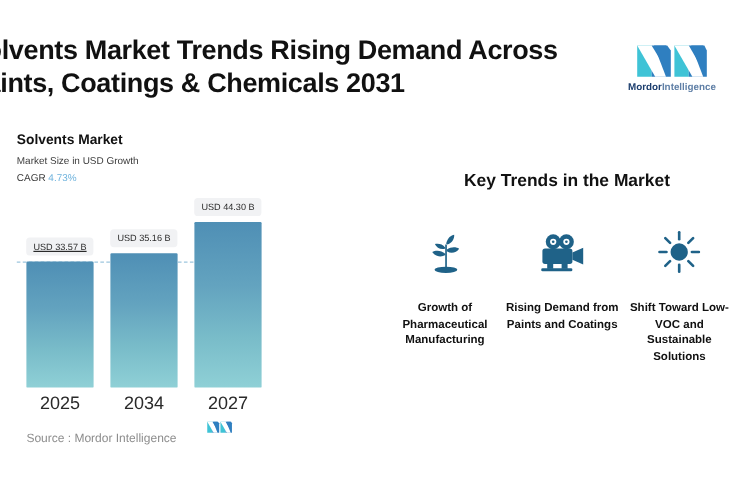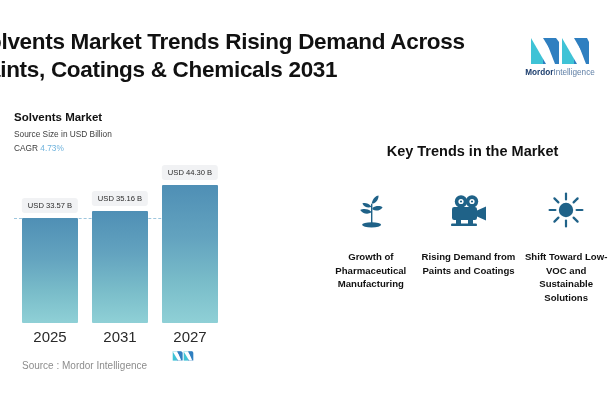--- a/index.html
+++ b/index.html
@@ -51,21 +51,21 @@
     display: block;
   }
   .logo-word {
     margin-top: 2px;
     text-align: center;
     font-size: 8.2px;
     font-weight: 700;
     color: #1b3d6d;
     white-space: nowrap;
   }
-  .logo-word .light { font-weight: 400; color: #5f7fa6; }
+  .logo-word .light { font-weight: 700; color: #5f7fa6; }
 
   
   .chart-head {
     position: absolute;
     left: 14px;
     top: 110px;
     width: 220px;
   }
   .chart-title {
     font-size: 11.5px;
@@ -121,21 +121,21 @@
     transform: translateX(-50%);
     background: #f1f2f4;
     border-radius: 3px;
     padding: 3px 6px 3px 6px;
     font-size: 7.6px;
     font-weight: 500;
     color: #2a2a2a;
     white-space: nowrap;
     line-height: 9px;
   }
-  .vlabel.v1 { left: 50px;  top: 38px; }
+  .vlabel.v1 { left: 50px;  top: 38px; text-decoration: underline; }
   .vlabel.v2 { left: 120px; top: 31px; }
   .vlabel.v3 { left: 190px; top: 5px; }
 
   .xtick {
     position: absolute;
     bottom: 15px;
     width: 56px;
     text-align: center;
     font-size: 15px;
     font-weight: 400;
@@ -226,40 +226,40 @@
       <polygon points="33,2 45,2 60,28 48,28" fill="#ffffff"></polygon>
       <polygon points="47,2 58,2 60,6 60,28 57,28" fill="#2f7fc0"></polygon>
     </svg>
     <div class="logo-word">
       <span>Mordor</span><span class="light">Intelligence</span>
     </div>
   </div>
 
   <div class="chart-head">
     <div class="chart-title">Solvents Market</div>
-    <div class="chart-sub">Source Size in USD Billion</div>
+    <div class="chart-sub">Market Size in USD Growth</div>
     <div class="chart-cagr">
       <span>CAGR</span>
       <span class="val">4.73%</span>
     </div>
   </div>
 
   <div class="plot">
     <div class="dash-line"></div>
 
     <div class="bar b1"></div>
     <div class="bar b2"></div>
     <div class="bar b3"></div>
 
     <div class="vlabel v1">USD 33.57 B</div>
     <div class="vlabel v2">USD 35.16 B</div>
     <div class="vlabel v3">USD 44.30 B</div>
 
     <div class="xtick t1">2025</div>
-    <div class="xtick t2">2031</div>
+    <div class="xtick t2">2034</div>
     <div class="xtick t3">2027</div>
   </div>
 
   <div class="source">Source :  Mordor Intelligence</div>
   <svg class="source-logo" viewBox="0 0 62 30">
     <polygon points="2,2 14,2 14,28 2,28" fill="#3fc3d6"></polygon>
     <polygon points="14,2 26,2 26,28 14,28" fill="#2f7fc0"></polygon>
     <polygon points="2,2 14,2 30,28 17,28" fill="#ffffff"></polygon>
     <polygon points="16,2 27,2 30,6 30,28 26,28" fill="#2f7fc0"></polygon>
     <polygon points="33,2 45,2 45,28 33,28" fill="#3fc3d6"></polygon>

